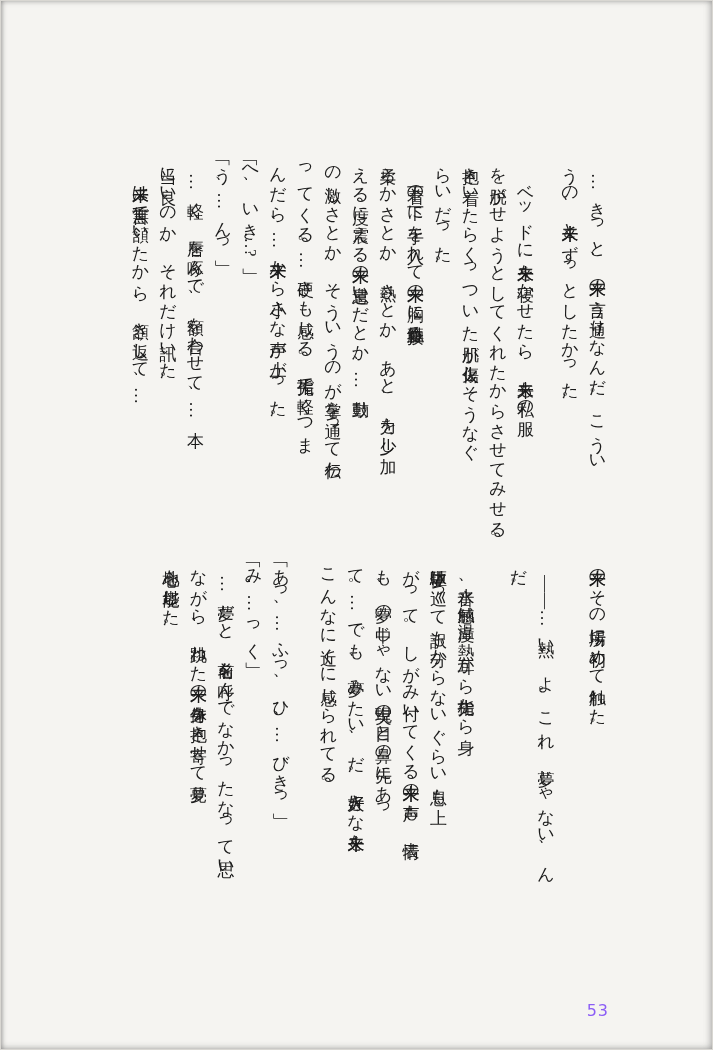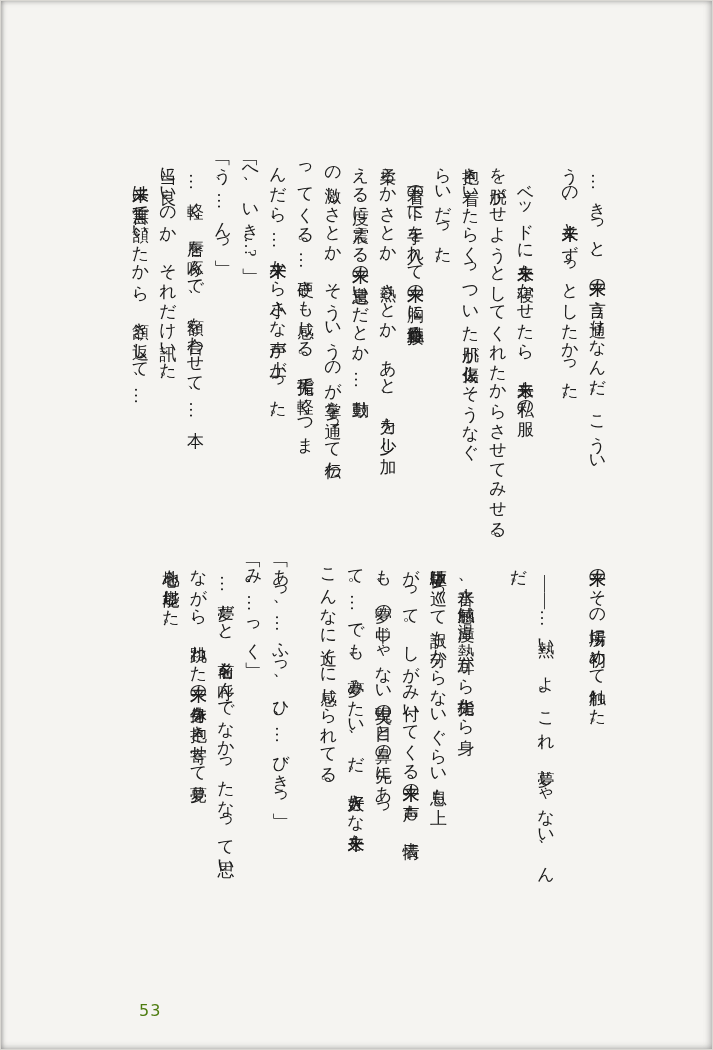--- a/index.html
+++ b/index.html
@@ -38,25 +38,25 @@
   #block-upper { top: 155px; }
   #block-lower { top: 557px; }
   .vblock .line { }
   .vblock .line.indent { text-indent: 17.5px; }
   .vblock .gap { height: 10px; }
   .page-number {
     position: absolute;
     left: 139px;
     width: 470px;
     top: 1001px;
-    text-align: left;
+    text-align: right;
     font-family: "DejaVu Sans", sans-serif;
     font-size: 16px;
     letter-spacing: 1px;
-    color: #4d7c0f;
+    color: #8b5cf6;
   }
 </style>
 </head>
 <body>
 
 <div class="page" style="background: rgb(245, 244, 241);">
   <div class="vblock" id="block-upper" style="color: rgb(27, 27, 27);">
       <div class="line indent">…きっと、未来の言う通りなんだ。こうい</div>
       <div class="line">うの、未来とずっとしたかった。</div>
       <div class="gap" style="width: 17px;"></div>

